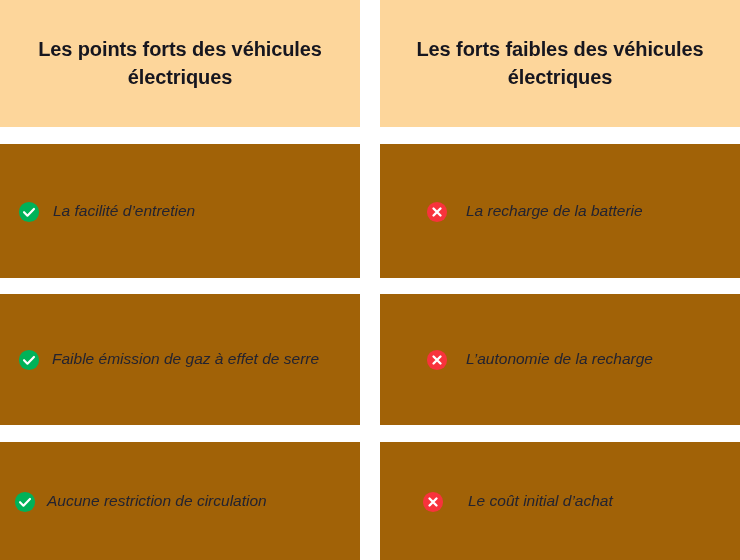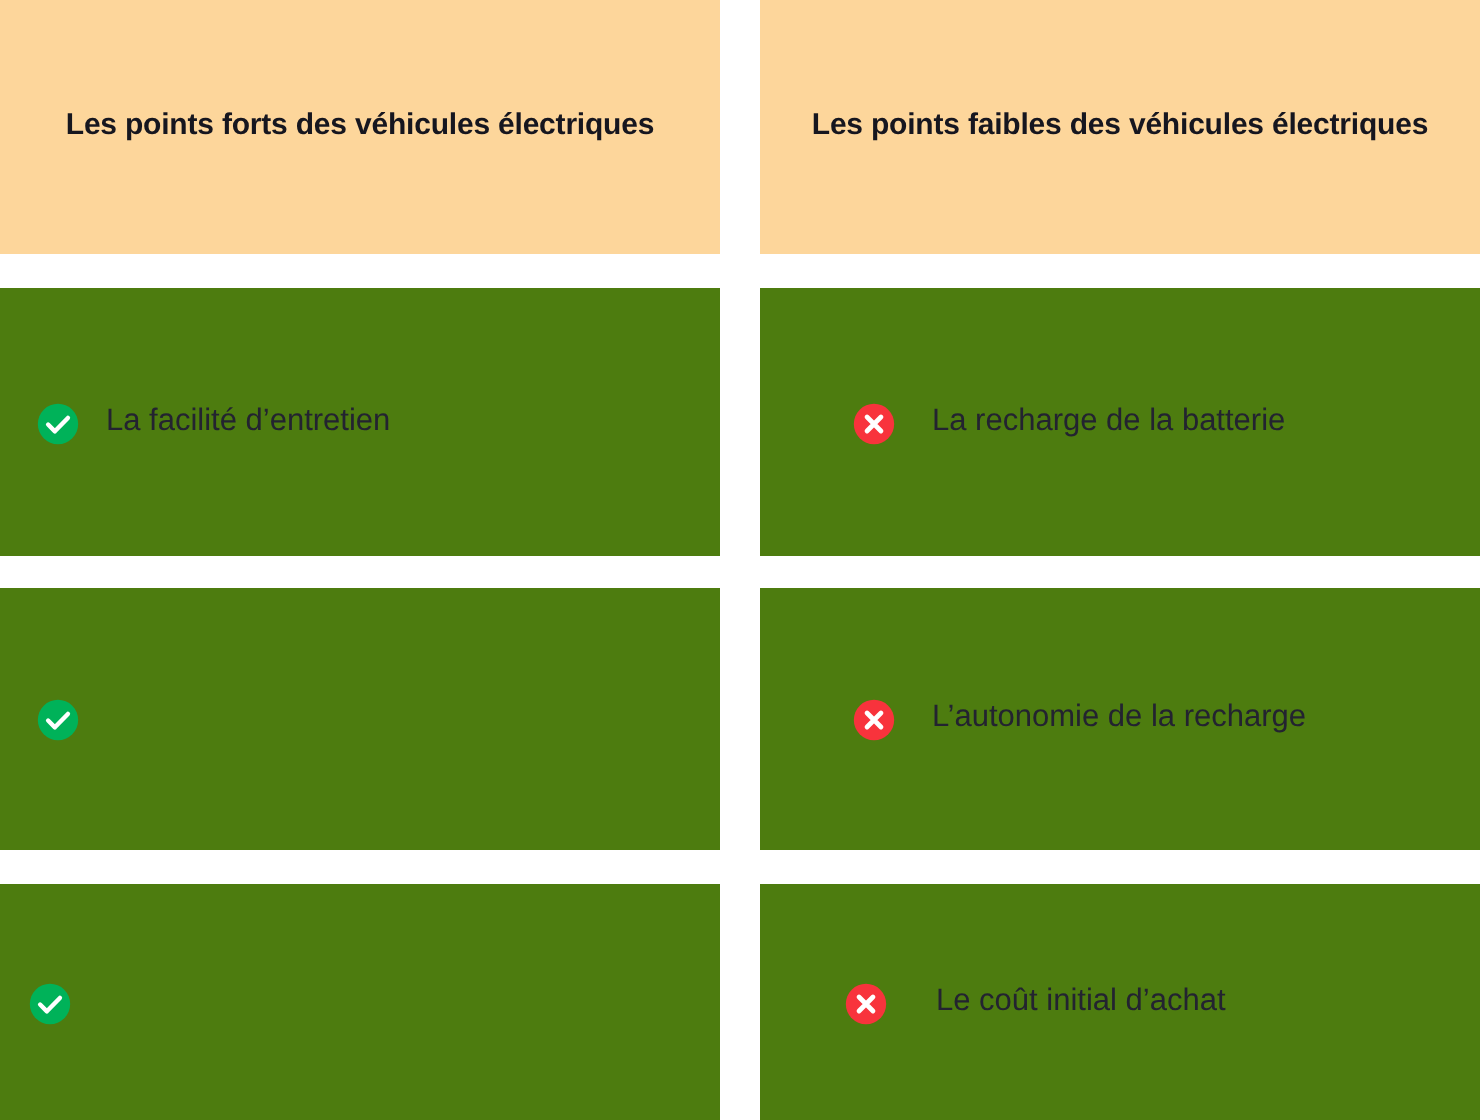--- a/index.html
+++ b/index.html
@@ -26,34 +26,35 @@
   
   .header-cell {
     background: #fdd69b;
     display: flex;
     align-items: center;
     justify-content: center;
     padding: 0 24px;
     box-sizing: border-box;
   }
   .header-title {
-    font-size: 15px;
+    font-size: 20px;
     font-weight: bold;
     line-height: 1.38;
     color: #16161f;
     text-align: center;
     letter-spacing: -0.1px;
   }
 
   
   .item-cell {
-    background: #4d7c0f;
+    background: #a16207;
     display: flex;
     align-items: center;
     box-sizing: border-box;
+    font-style: italic;
   }
   .item-inner {
     display: flex;
     align-items: flex-start;
     box-sizing: border-box;
     width: 100%;
   }
 
   .pad-left-a  { padding-left: 18px;  padding-right: 38px; }
   .pad-left-b  { padding-left: 18px;  padding-right: 40px; }
@@ -89,21 +90,21 @@
 </head>
 <body>
 
 <div class="board">
 
   <div class="header-cell">
     <div class="header-title">Les points forts des véhicules électriques</div>
   </div>
   <div class="gap-col"></div>
   <div class="header-cell">
-    <div class="header-title">Les points faibles des véhicules électriques</div>
+    <div class="header-title">Les forts faibles des véhicules électriques</div>
   </div>
 
   <div class="gap-row"></div>
   <div class="gap-col"></div>
   <div class="gap-row"></div>
 
   <div class="item-cell">
     <div class="item-inner pad-left-a">
       <span class="icon">
         <svg viewBox="0 0 24 24">
@@ -132,20 +133,21 @@
   <div class="gap-row"></div>
 
   <div class="item-cell">
     <div class="item-inner pad-left-b">
       <span class="icon">
         <svg viewBox="0 0 24 24">
           <circle cx="12" cy="12" r="11" fill="#00b259"></circle>
           <path d="M6.6 12.3 L10.3 16 L17.4 8.7" fill="none" stroke="#ffffff" stroke-width="2.4" stroke-linecap="round" stroke-linejoin="round"></path>
         </svg>
       </span>
+      <span class="item-label lbl-gap-b">Faible émission de gaz à effet de serre</span>
     </div>
   </div>
   <div class="gap-col"></div>
   <div class="item-cell">
     <div class="item-inner pad-right-b">
       <span class="icon">
         <svg viewBox="0 0 24 24">
           <circle cx="12" cy="12" r="11" fill="#f8333c"></circle>
           <path d="M8.2 8.2 L15.8 15.8 M15.8 8.2 L8.2 15.8" fill="none" stroke="#ffffff" stroke-width="2.6" stroke-linecap="round"></path>
         </svg>
@@ -159,20 +161,21 @@
   <div class="gap-row"></div>
 
   <div class="item-cell">
     <div class="item-inner pad-left-c">
       <span class="icon">
         <svg viewBox="0 0 24 24">
           <circle cx="12" cy="12" r="11" fill="#00b259"></circle>
           <path d="M6.6 12.3 L10.3 16 L17.4 8.7" fill="none" stroke="#ffffff" stroke-width="2.4" stroke-linecap="round" stroke-linejoin="round"></path>
         </svg>
       </span>
+      <span class="item-label lbl-gap-c">Aucune restriction de circulation</span>
     </div>
   </div>
   <div class="gap-col"></div>
   <div class="item-cell">
     <div class="item-inner pad-right-c">
       <span class="icon">
         <svg viewBox="0 0 24 24">
           <circle cx="12" cy="12" r="11" fill="#f8333c"></circle>
           <path d="M8.2 8.2 L15.8 15.8 M15.8 8.2 L8.2 15.8" fill="none" stroke="#ffffff" stroke-width="2.6" stroke-linecap="round"></path>
         </svg>

